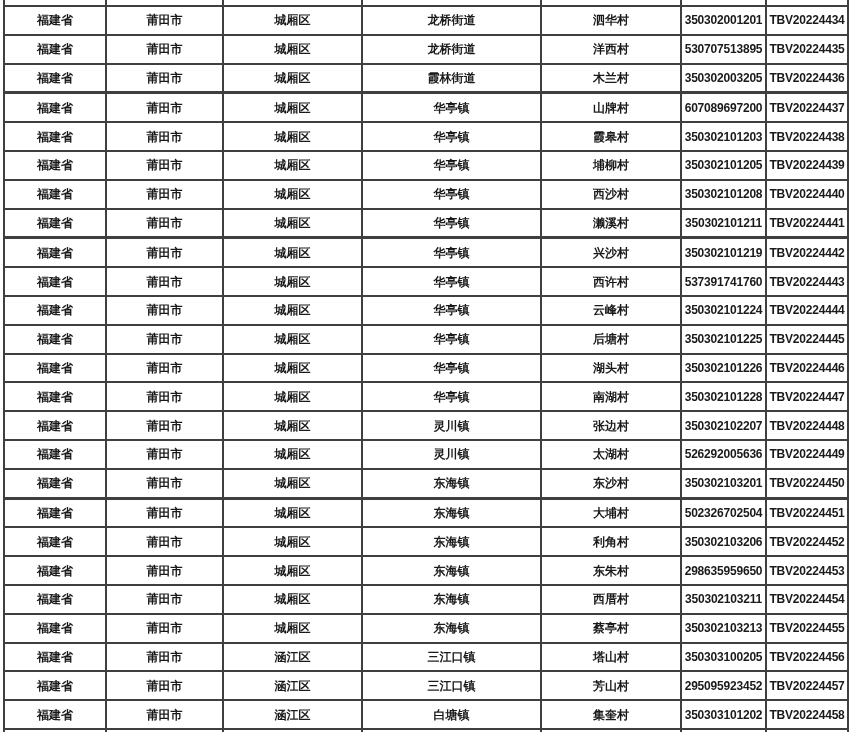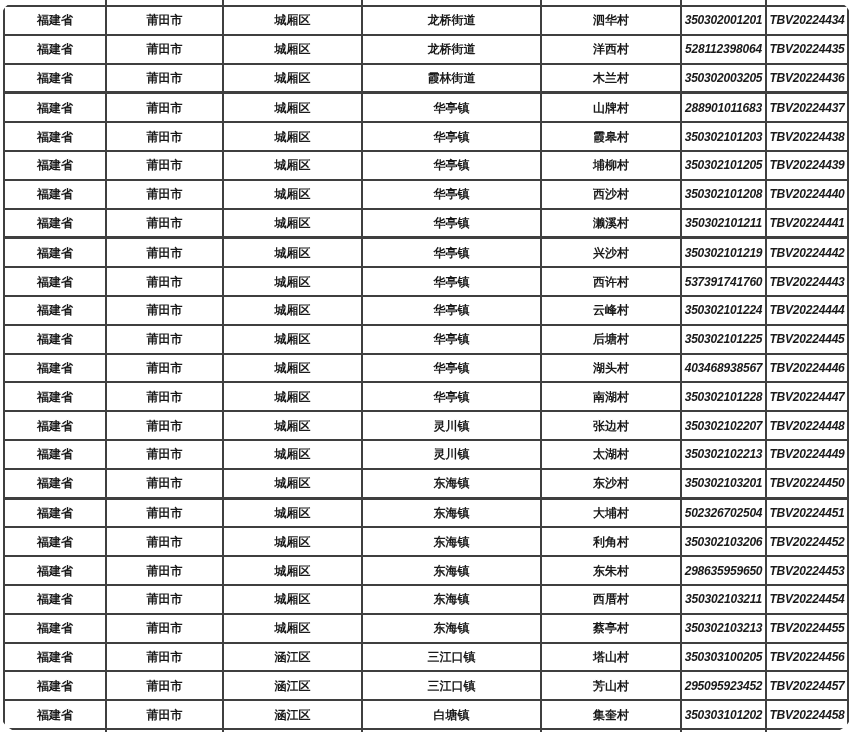--- a/index.html
+++ b/index.html
@@ -10,21 +10,20 @@
     height: 732px;
     overflow: hidden;
     font-family: "Liberation Sans", "DejaVu Sans", sans-serif;
   }
   .viewport {
     position: relative;
     width: 852px;
     height: 732px;
     overflow: hidden;
     background: #ffffff;
-    border-radius: 21px;
   }
   table.village-table {
     position: absolute;
     left: 3px;
     top: -23.8px;
     border-collapse: collapse;
     table-layout: fixed;
     background: #ffffff;
   }
   table.village-table td {
@@ -43,21 +42,20 @@
   table.village-table tr.thick-bottom td {
     border-bottom-width: 3px;
   }
   table.village-table tr.clipped td {
     border-top-width: 2px;
     border-bottom-width: 2px;
   }
   td.num {
     font-size: 11.5px;
     letter-spacing: -0.2px;
-    font-style: italic;
   }
 </style>
 </head>
 <body>
 
 <div class="viewport">
   <table class="village-table">
     <colgroup>
         <col style="width: 102px;">
         <col style="width: 117px;">
@@ -85,39 +83,39 @@
           <td>泗华村</td>
           <td class="num">350302001201</td>
           <td class="num">TBV20224434</td>
         </tr>
         <tr>
           <td>福建省</td>
           <td>莆田市</td>
           <td>城厢区</td>
           <td>龙桥街道</td>
           <td>洋西村</td>
-          <td class="num">528112398064</td>
+          <td class="num">530707513895</td>
           <td class="num">TBV20224435</td>
         </tr>
         <tr class="thick-bottom">
           <td>福建省</td>
           <td>莆田市</td>
           <td>城厢区</td>
           <td>霞林街道</td>
           <td>木兰村</td>
           <td class="num">350302003205</td>
           <td class="num">TBV20224436</td>
         </tr>
         <tr>
           <td>福建省</td>
           <td>莆田市</td>
           <td>城厢区</td>
           <td>华亭镇</td>
           <td>山牌村</td>
-          <td class="num">288901011683</td>
+          <td class="num">607089697200</td>
           <td class="num">TBV20224437</td>
         </tr>
         <tr>
           <td>福建省</td>
           <td>莆田市</td>
           <td>城厢区</td>
           <td>华亭镇</td>
           <td>霞皋村</td>
           <td class="num">350302101203</td>
           <td class="num">TBV20224438</td>
@@ -184,21 +182,21 @@
           <td>后塘村</td>
           <td class="num">350302101225</td>
           <td class="num">TBV20224445</td>
         </tr>
         <tr>
           <td>福建省</td>
           <td>莆田市</td>
           <td>城厢区</td>
           <td>华亭镇</td>
           <td>湖头村</td>
-          <td class="num">403468938567</td>
+          <td class="num">350302101226</td>
           <td class="num">TBV20224446</td>
         </tr>
         <tr>
           <td>福建省</td>
           <td>莆田市</td>
           <td>城厢区</td>
           <td>华亭镇</td>
           <td>南湖村</td>
           <td class="num">350302101228</td>
           <td class="num">TBV20224447</td>
@@ -211,21 +209,21 @@
           <td>张边村</td>
           <td class="num">350302102207</td>
           <td class="num">TBV20224448</td>
         </tr>
         <tr>
           <td>福建省</td>
           <td>莆田市</td>
           <td>城厢区</td>
           <td>灵川镇</td>
           <td>太湖村</td>
-          <td class="num">350302102213</td>
+          <td class="num">526292005636</td>
           <td class="num">TBV20224449</td>
         </tr>
         <tr class="thick-bottom">
           <td>福建省</td>
           <td>莆田市</td>
           <td>城厢区</td>
           <td>东海镇</td>
           <td>东沙村</td>
           <td class="num">350302103201</td>
           <td class="num">TBV20224450</td>

